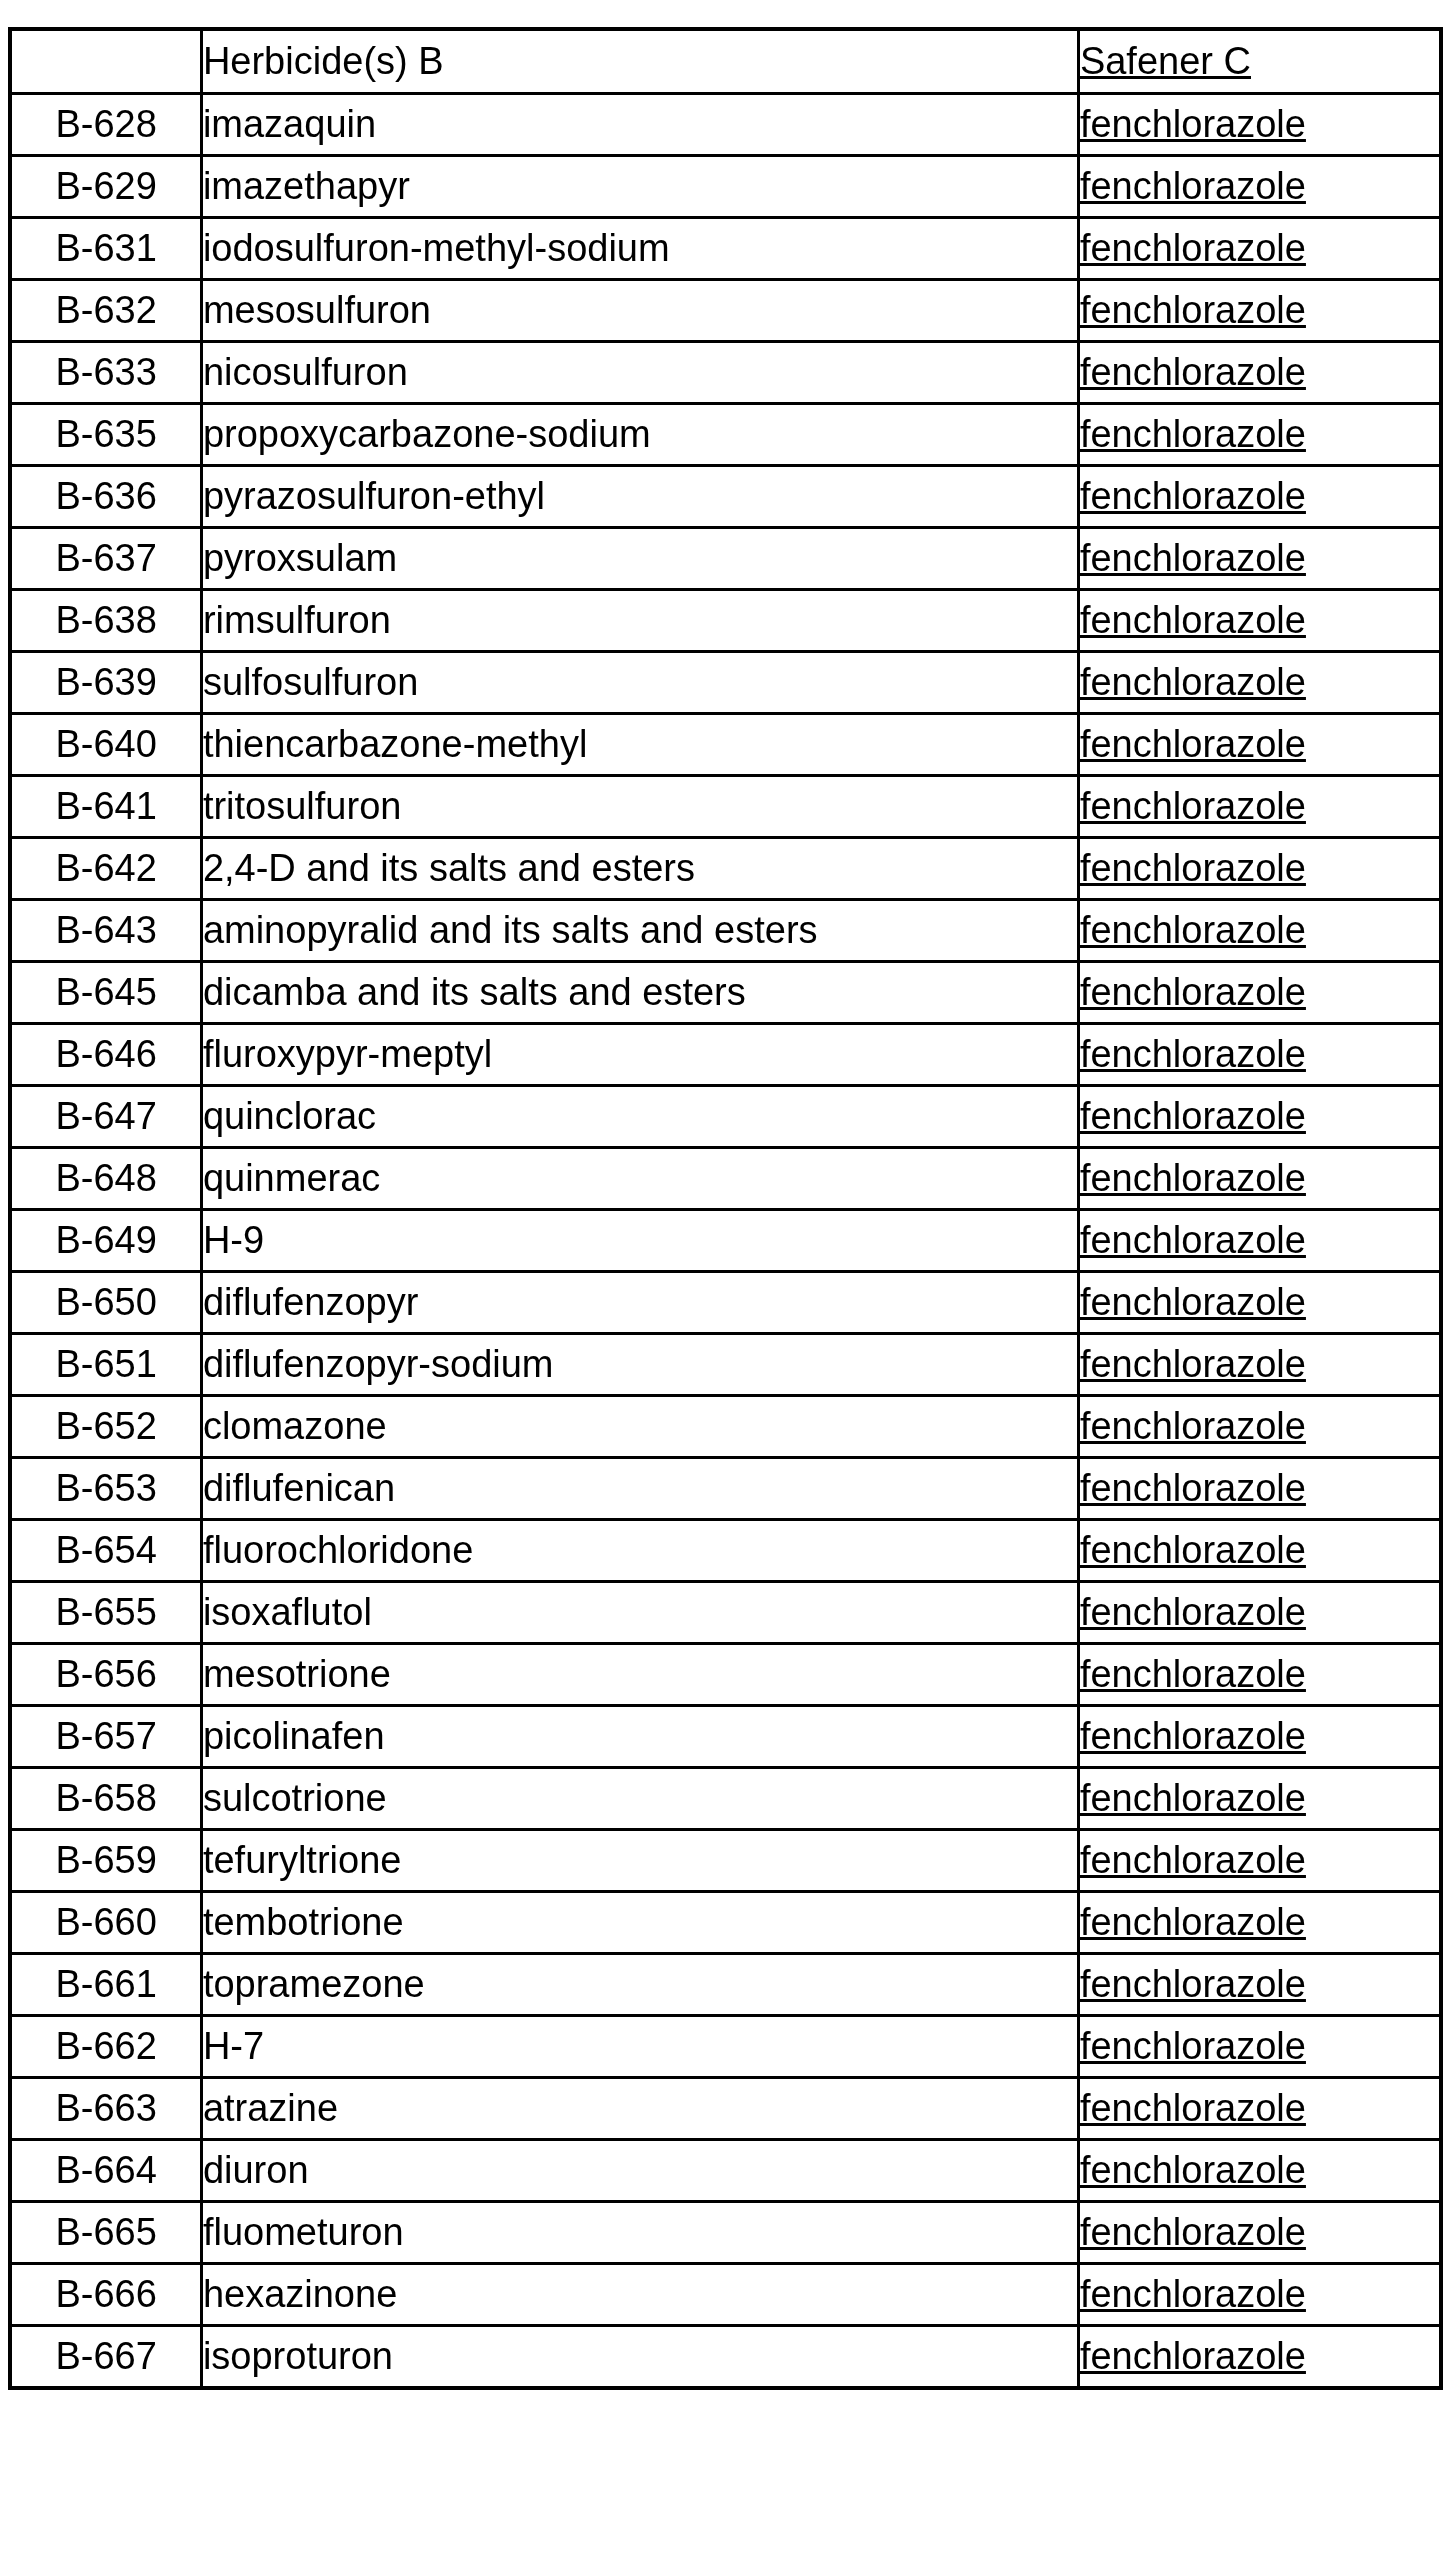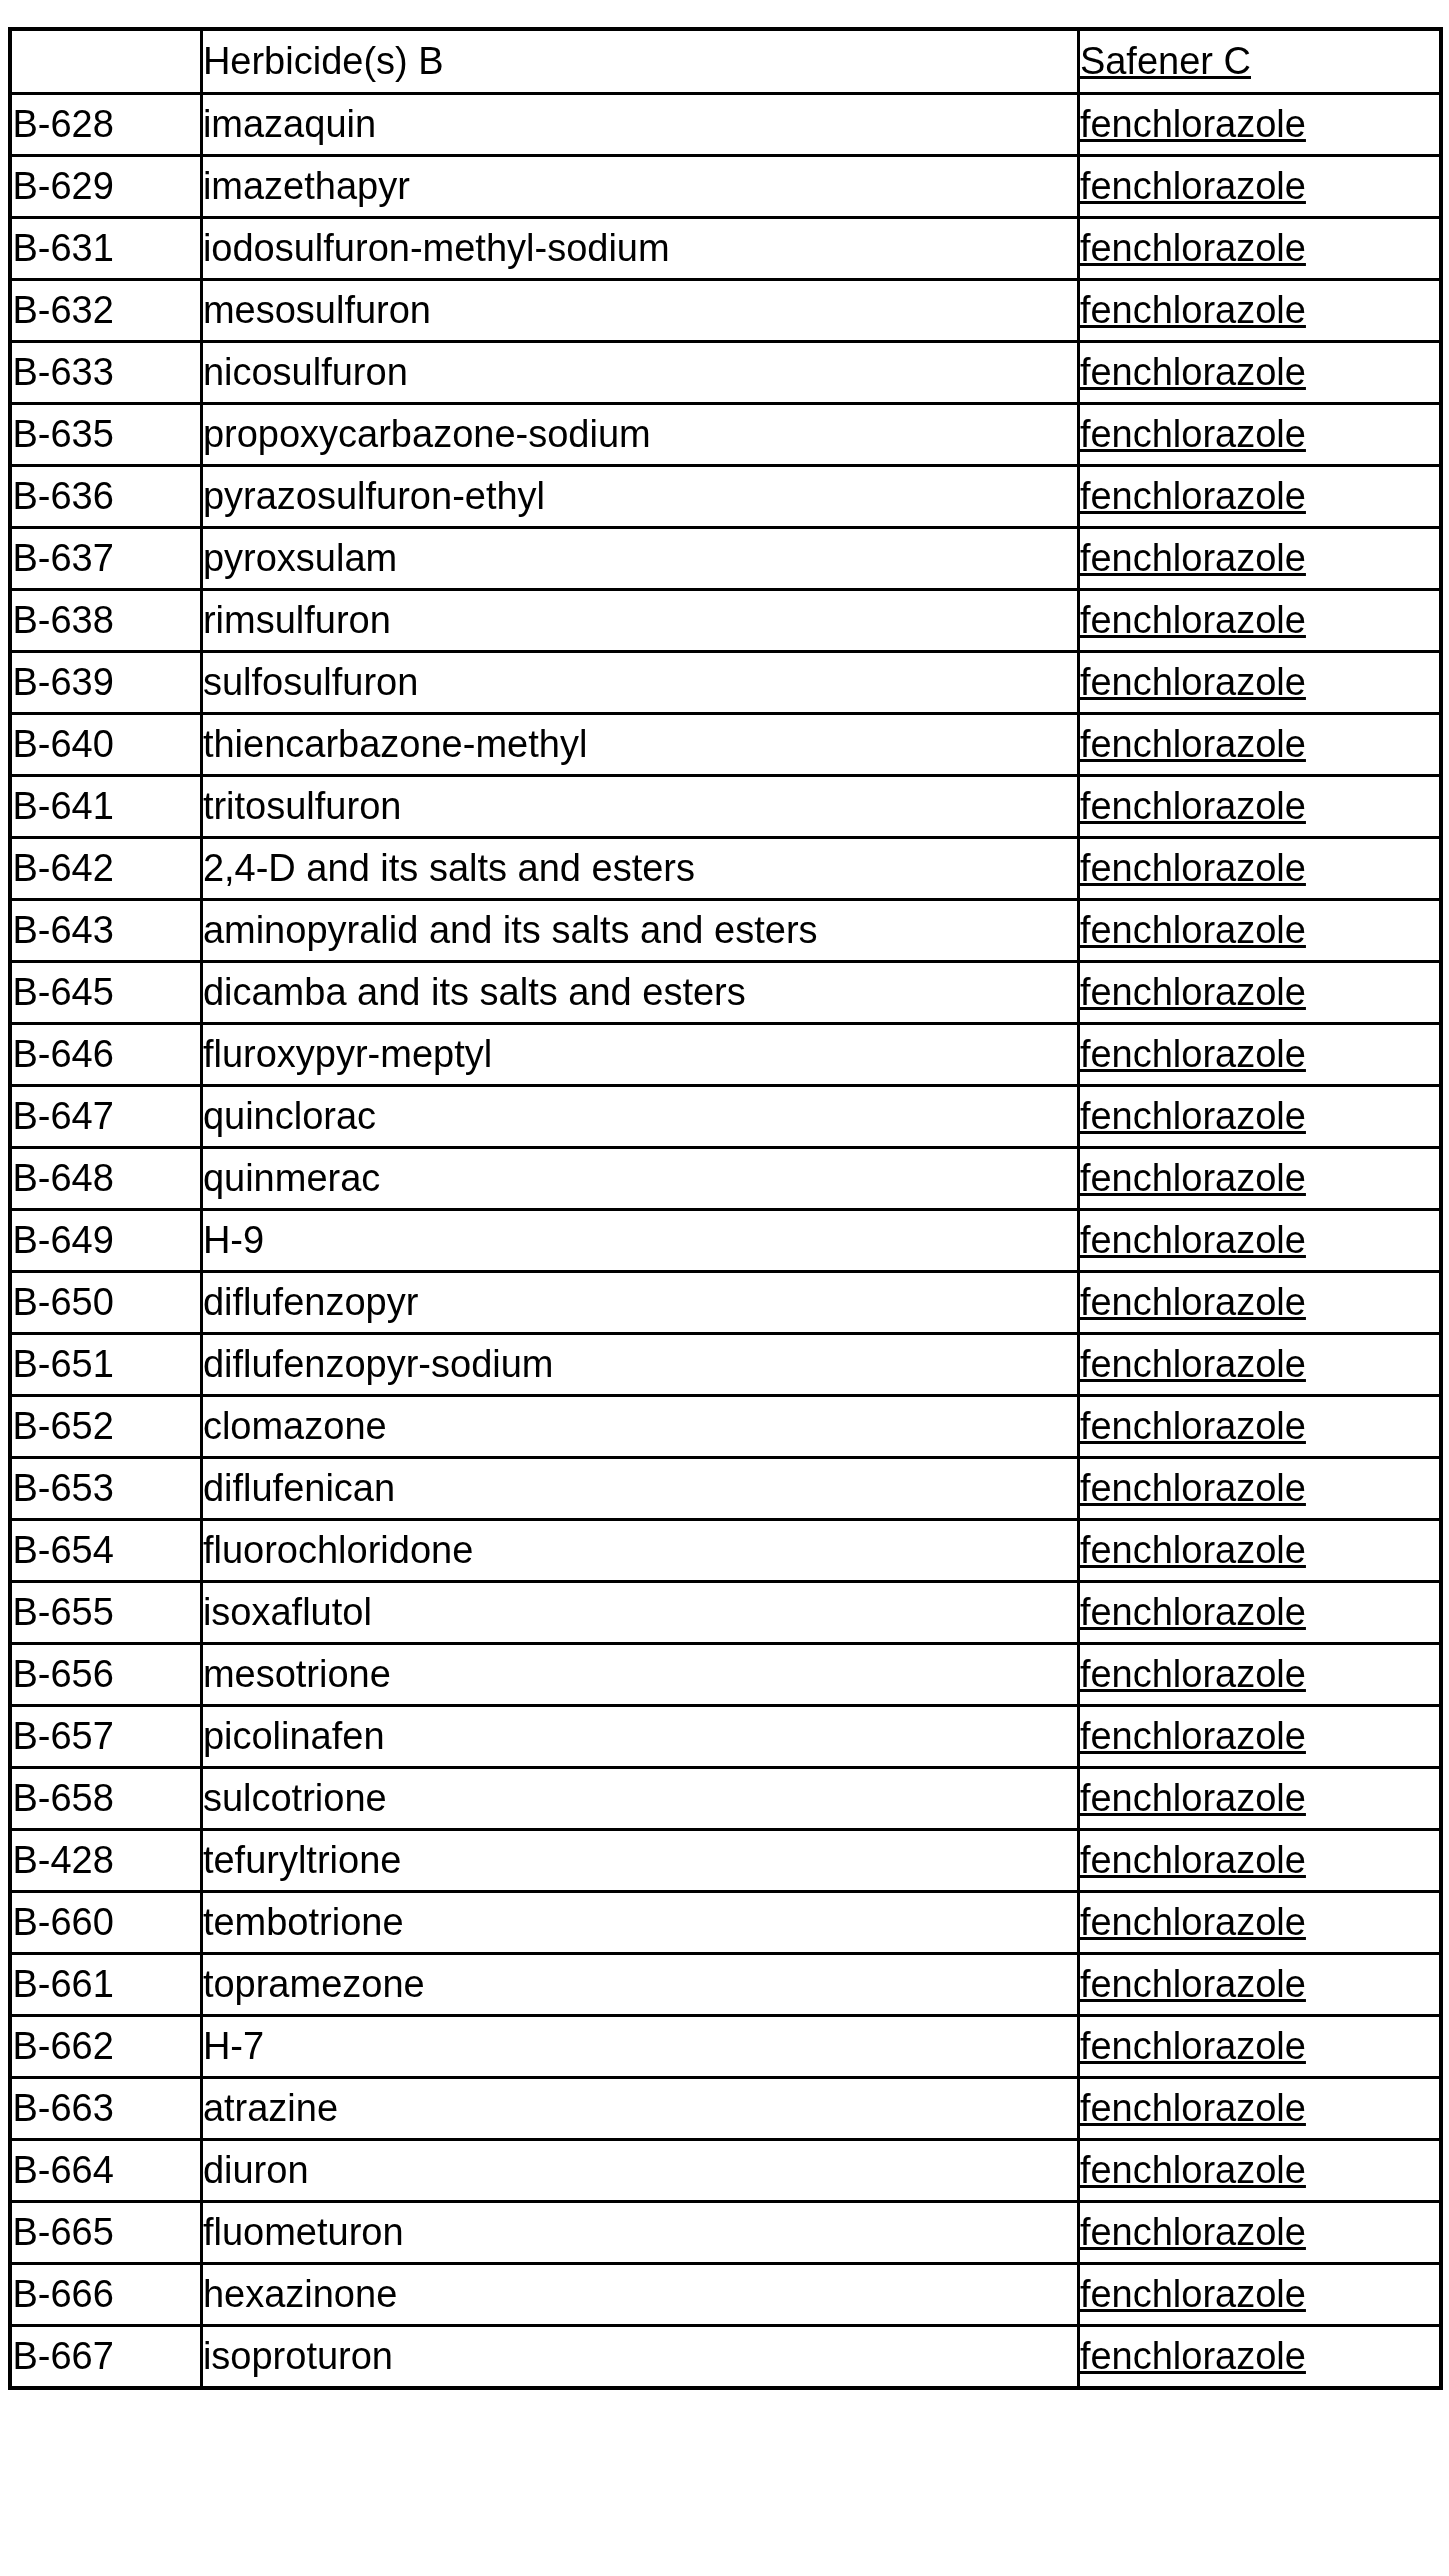--- a/index.html
+++ b/index.html
@@ -35,21 +35,21 @@
     padding: 0;
     background: #ffffff;
     white-space: nowrap;
     overflow: hidden;
   }
   .ref-table thead tr { height: 65px; }
   .ref-table tbody tr { height: 62px; }
   .col-id        { width: 191px; }
   .col-herbicide { width: 877px; }
   .col-safener   { width: 363px; }
-  .c1 { }
+  .c1 { text-align: center; }
   .c2 { text-align: left; padding-left: 118px; }
   .c3 { text-align: left; padding-left: 21px; text-decoration: underline; }
 </style>
 </head>
 <body>
 
 <div class="page">
   <table class="ref-table">
     <colgroup>
       <col class="col-id">
@@ -198,21 +198,21 @@
     <td class="c1">B-657</td>
     <td class="c2">picolinafen</td>
     <td class="c3">fenchlorazole</td>
   </tr>
         <tr>
     <td class="c1">B-658</td>
     <td class="c2">sulcotrione</td>
     <td class="c3">fenchlorazole</td>
   </tr>
         <tr>
-    <td class="c1">B-428</td>
+    <td class="c1">B-659</td>
     <td class="c2">tefuryltrione</td>
     <td class="c3">fenchlorazole</td>
   </tr>
         <tr>
     <td class="c1">B-660</td>
     <td class="c2">tembotrione</td>
     <td class="c3">fenchlorazole</td>
   </tr>
         <tr>
     <td class="c1">B-661</td>

